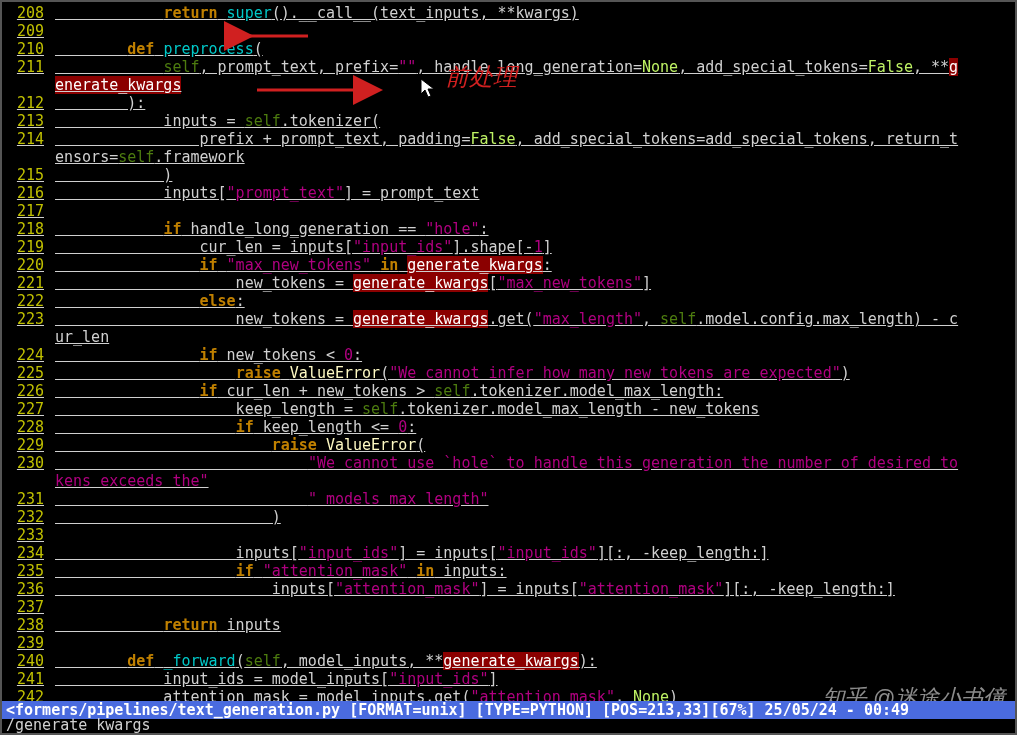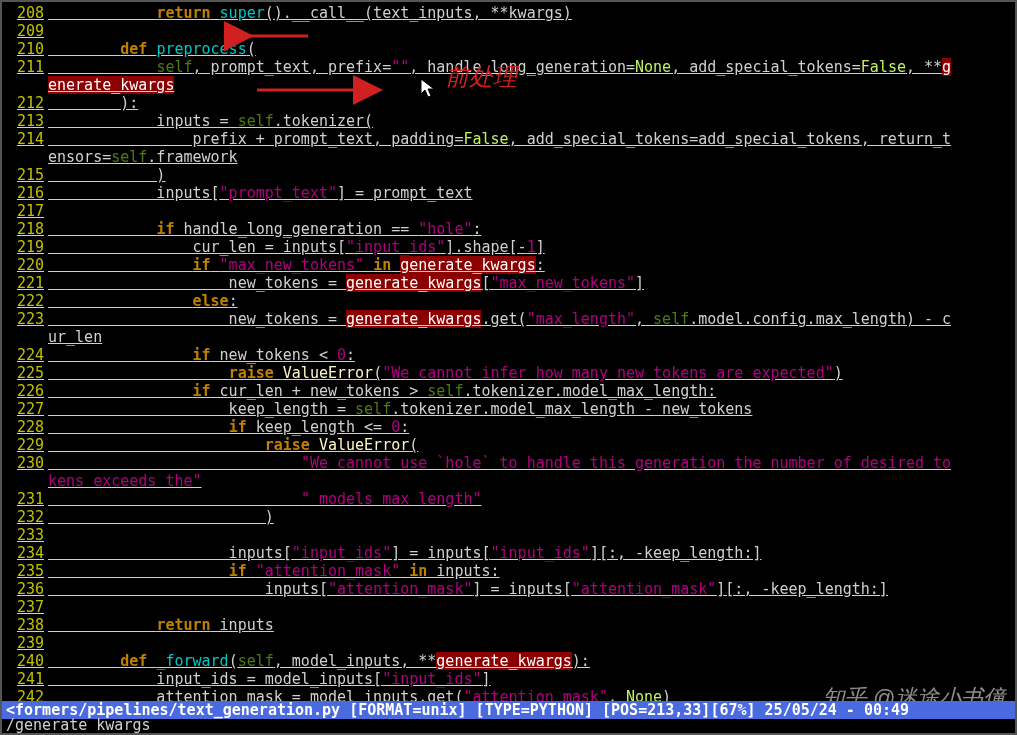--- a/index.html
+++ b/index.html
@@ -30,20 +30,21 @@
     text-align: right;
     color: #c0c000;
     padding-right: 4px;
     flex-shrink: 0;
     user-select: none;
   }
   .code {
     flex: 1;
     white-space: pre;
     overflow: hidden;
+    margin-left: 7px;
   }
   .kw   { color: #c08000; font-weight: bold; }   
   .fn   { color: #00c8c8; }                       
   .id   { color: #d0d0d0; }                       
   .str  { color: #b00080; }                       
   .num  { color: #b00080; }                       
   .bool { color: #bef264; }                       
   .self { color: #4d7c0f; }                       
   .punc { color: #d0d0d0; }
   .hl   { background: #8b0000; color: #fff; }     

